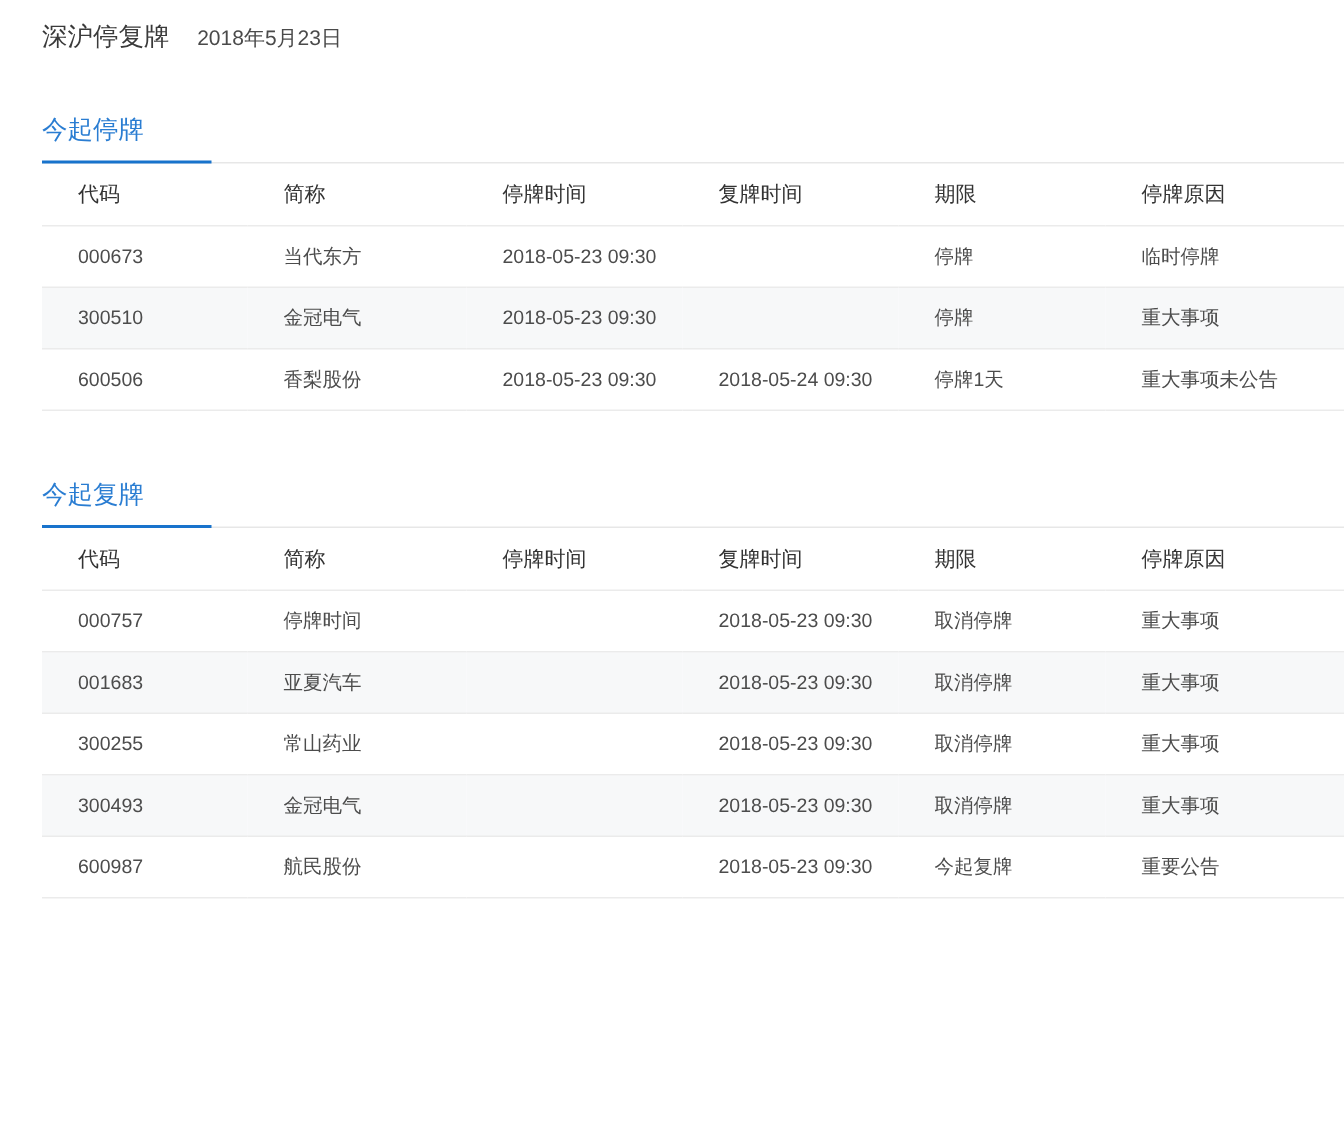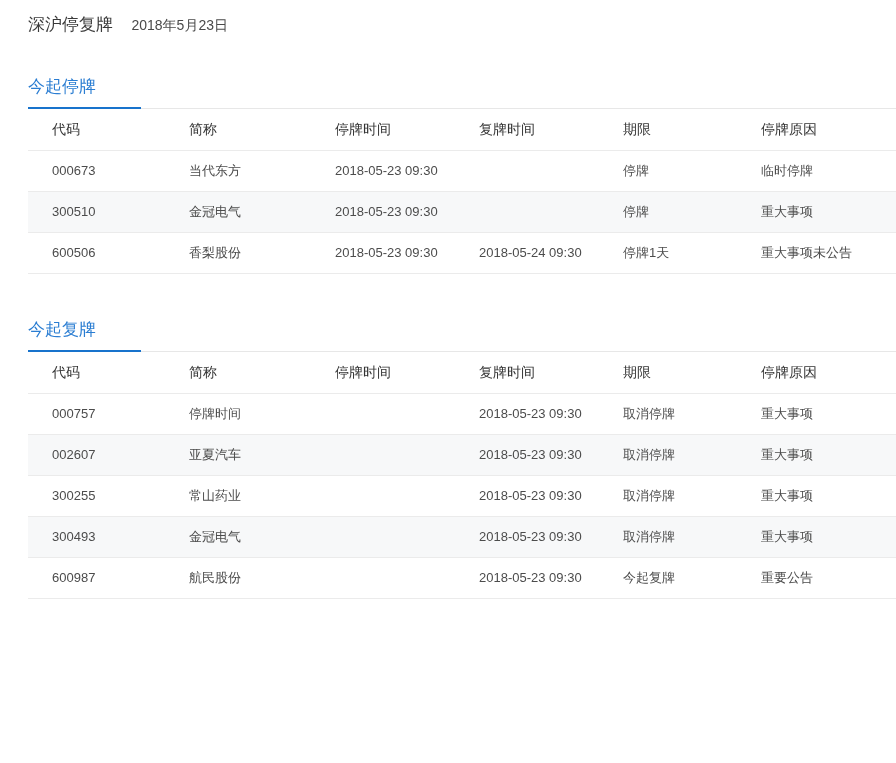--- a/index.html
+++ b/index.html
@@ -162,21 +162,21 @@
       <tbody>
           <tr>
             <td>000757</td>
             <td>停牌时间</td>
             <td></td>
             <td>2018-05-23 09:30</td>
             <td>取消停牌</td>
             <td>重大事项</td>
           </tr>
           <tr>
-            <td>002607</td>
+            <td>001683</td>
             <td>亚夏汽车</td>
             <td></td>
             <td>2018-05-23 09:30</td>
             <td>取消停牌</td>
             <td>重大事项</td>
           </tr>
           <tr>
             <td>300255</td>
             <td>常山药业</td>
             <td></td>

